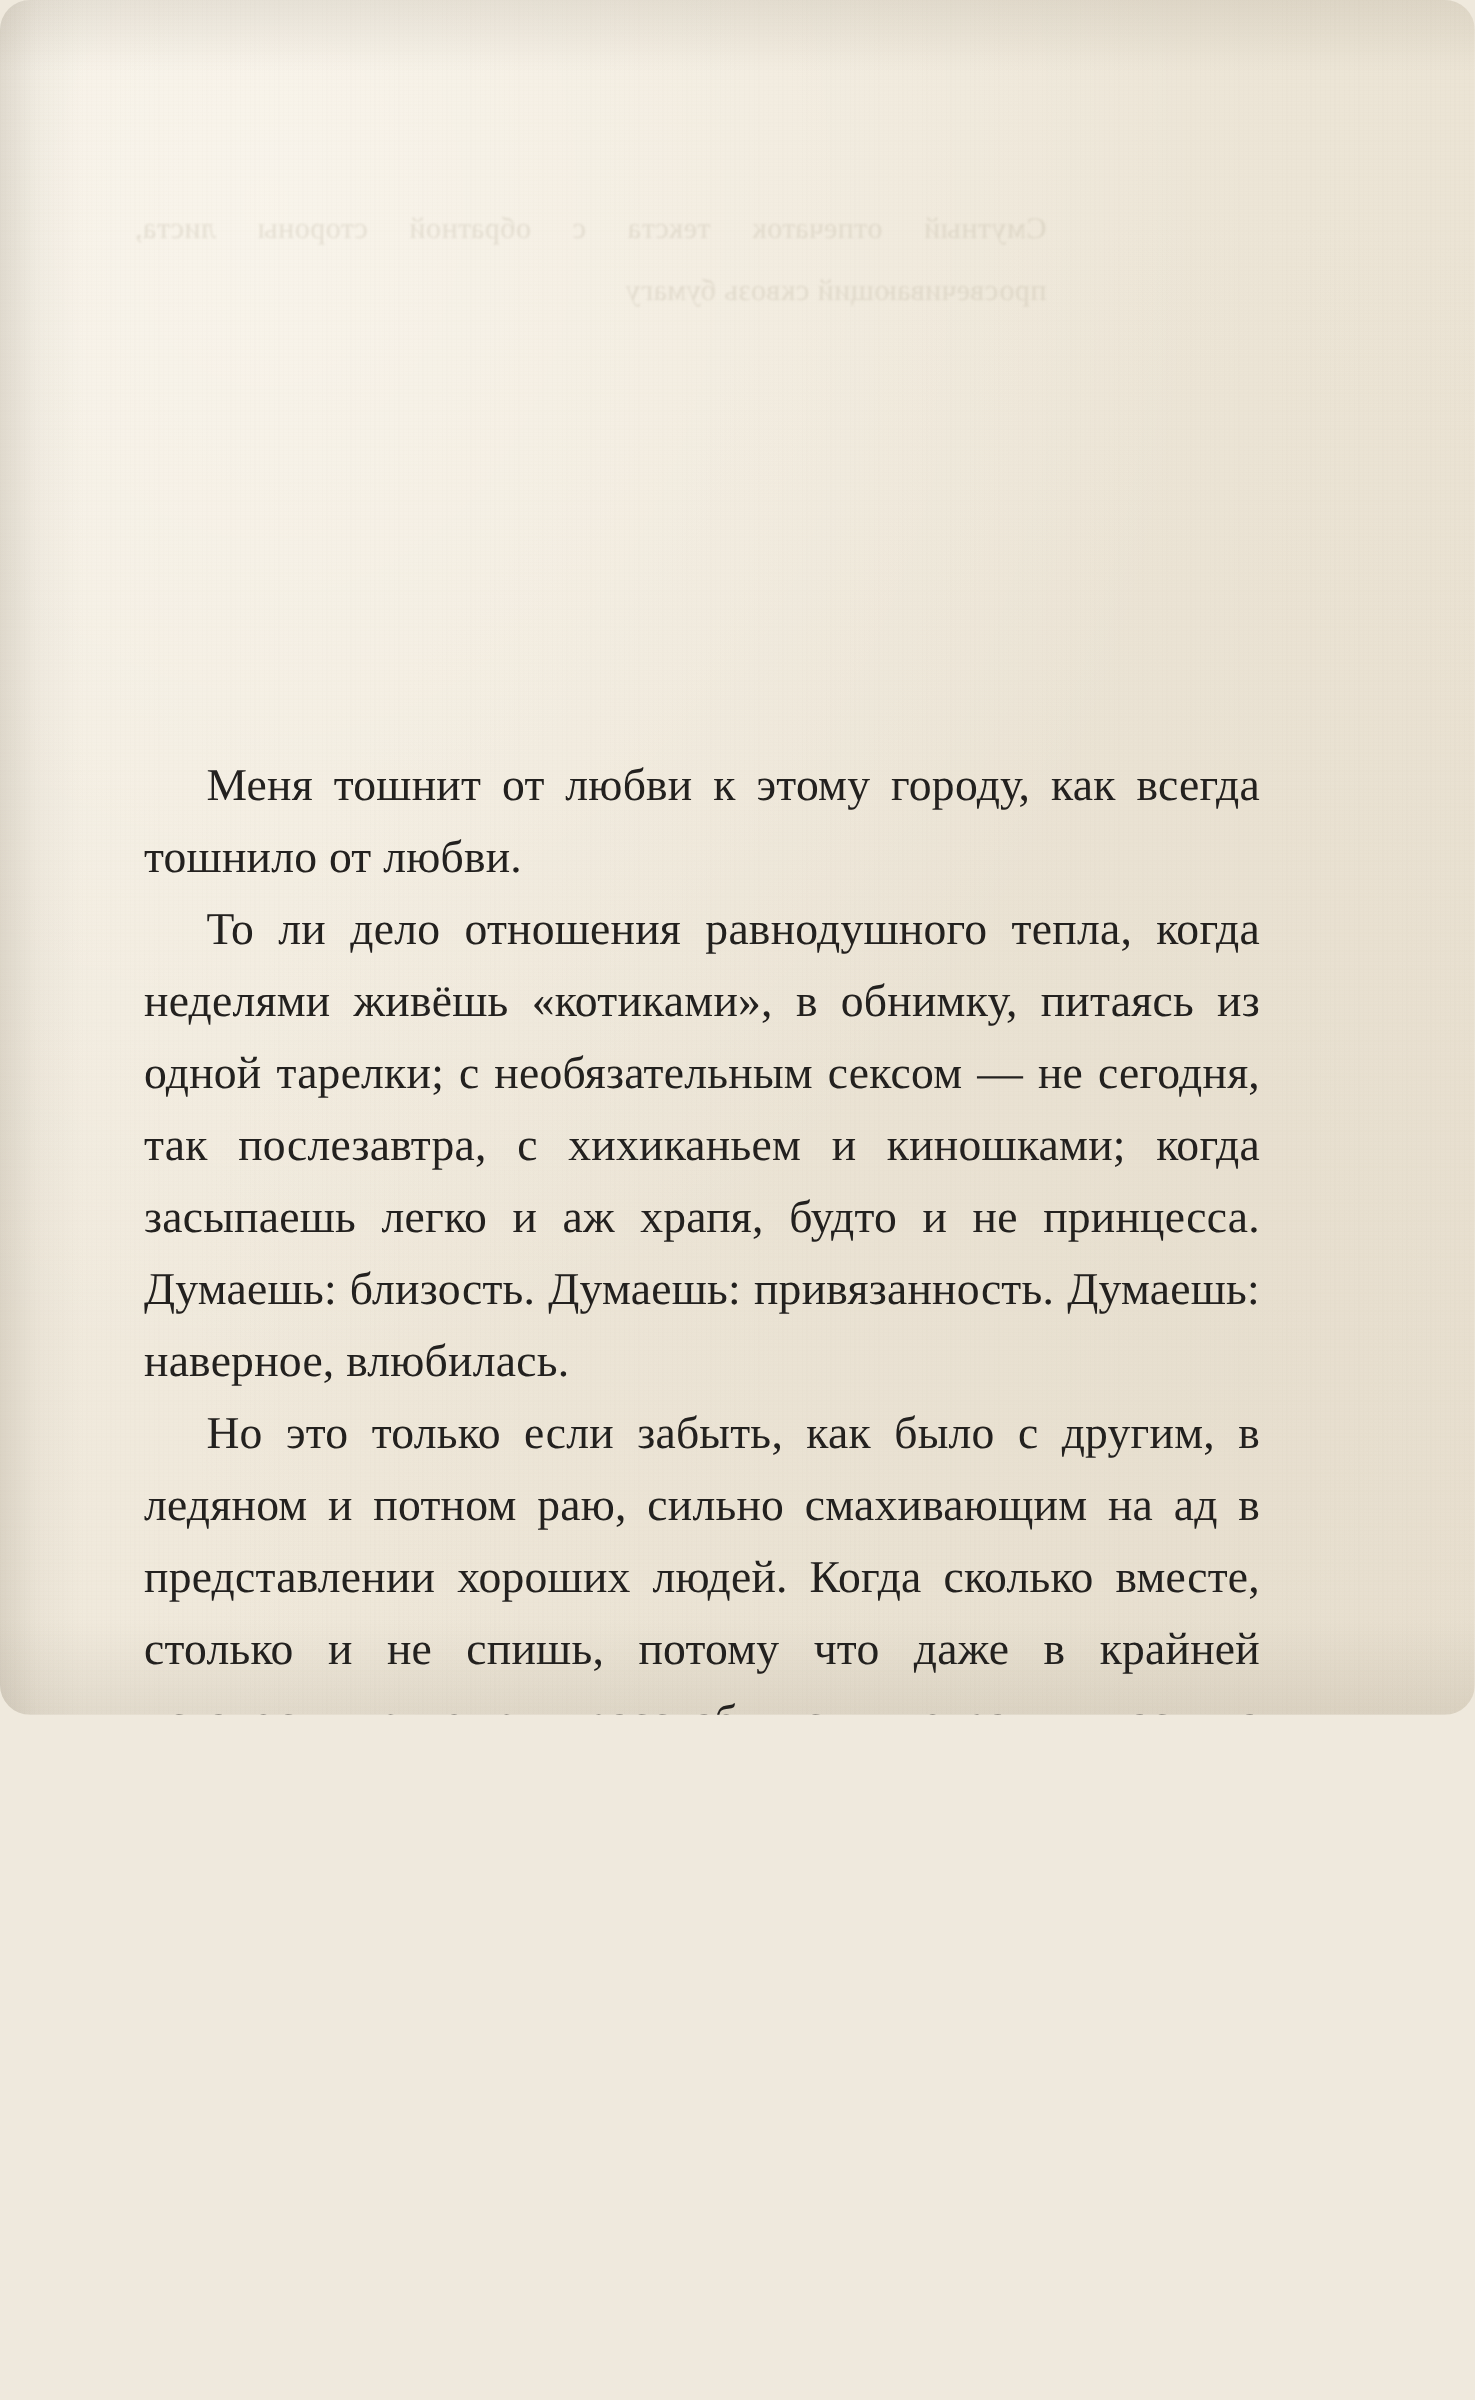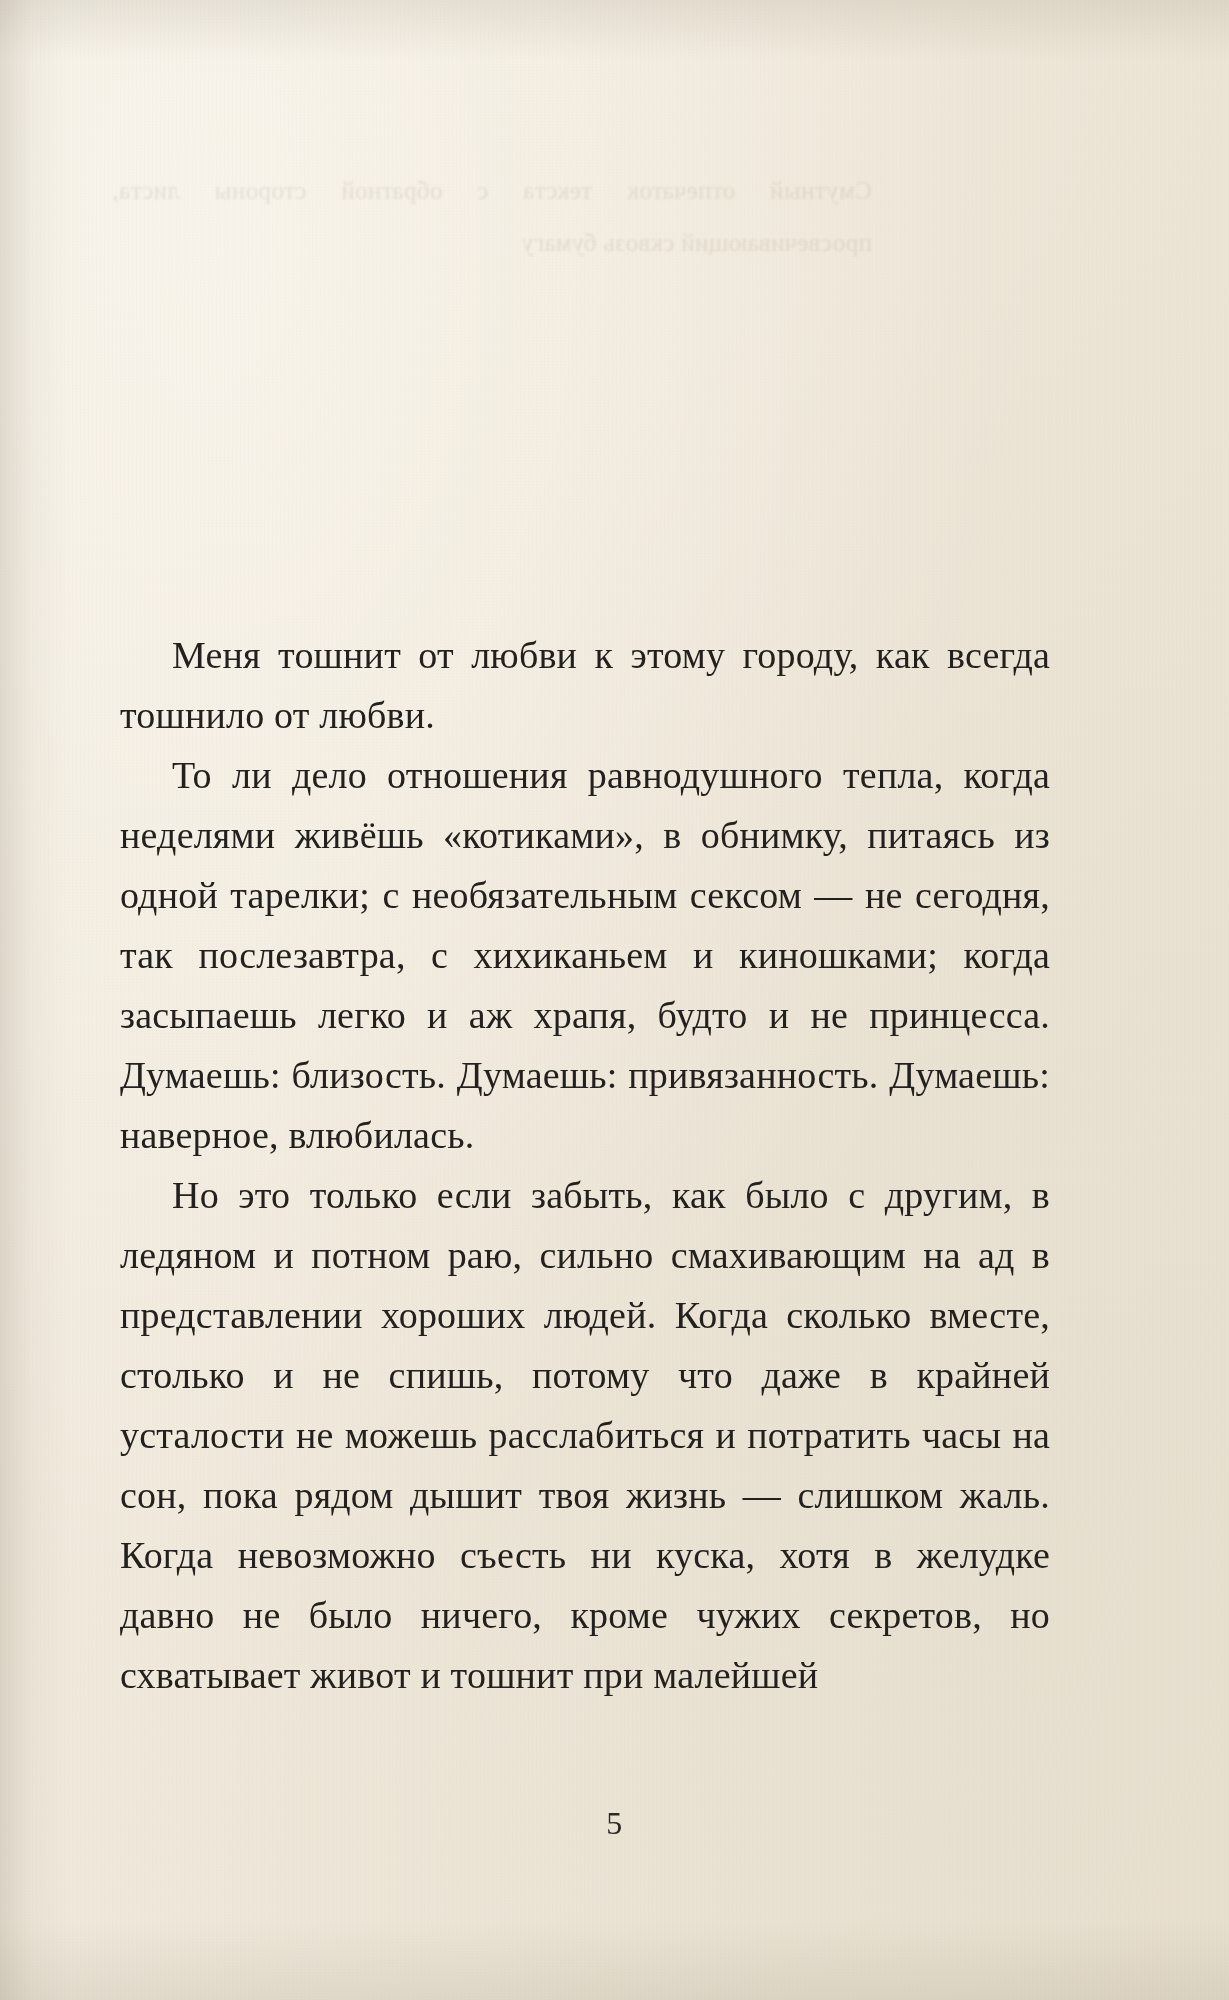--- a/index.html
+++ b/index.html
@@ -11,27 +11,28 @@
     height: 2000px;
     background: #efe9dd;
     font-family: "Liberation Serif", serif;
     overflow: hidden;
   }
 
   
   .page {
     position: relative;
     width: 1229px;
-    height: 2000px;
+    height: 1429px;
     background:
       radial-gradient(ellipse at 18% 12%, rgba(255,252,246,0.55) 0%, rgba(255,252,246,0) 55%),
       radial-gradient(ellipse at 85% 80%, rgba(228,219,203,0.55) 0%, rgba(228,219,203,0) 60%),
       linear-gradient(105deg, #f2ece0 0%, #efe8da 40%, #ece5d6 70%, #e9e1d1 100%);
     box-sizing: border-box;
     overflow: hidden;
+    border-radius: 25px;
   }
 
   
   .grain {
     position: absolute;
     inset: 0;
     pointer-events: none;
     opacity: 0.5;
     background-image:
       repeating-linear-gradient(0deg, rgba(180,170,150,0.035) 0px, rgba(180,170,150,0.035) 1px, rgba(255,255,255,0) 1px, rgba(255,255,255,0) 3px),

